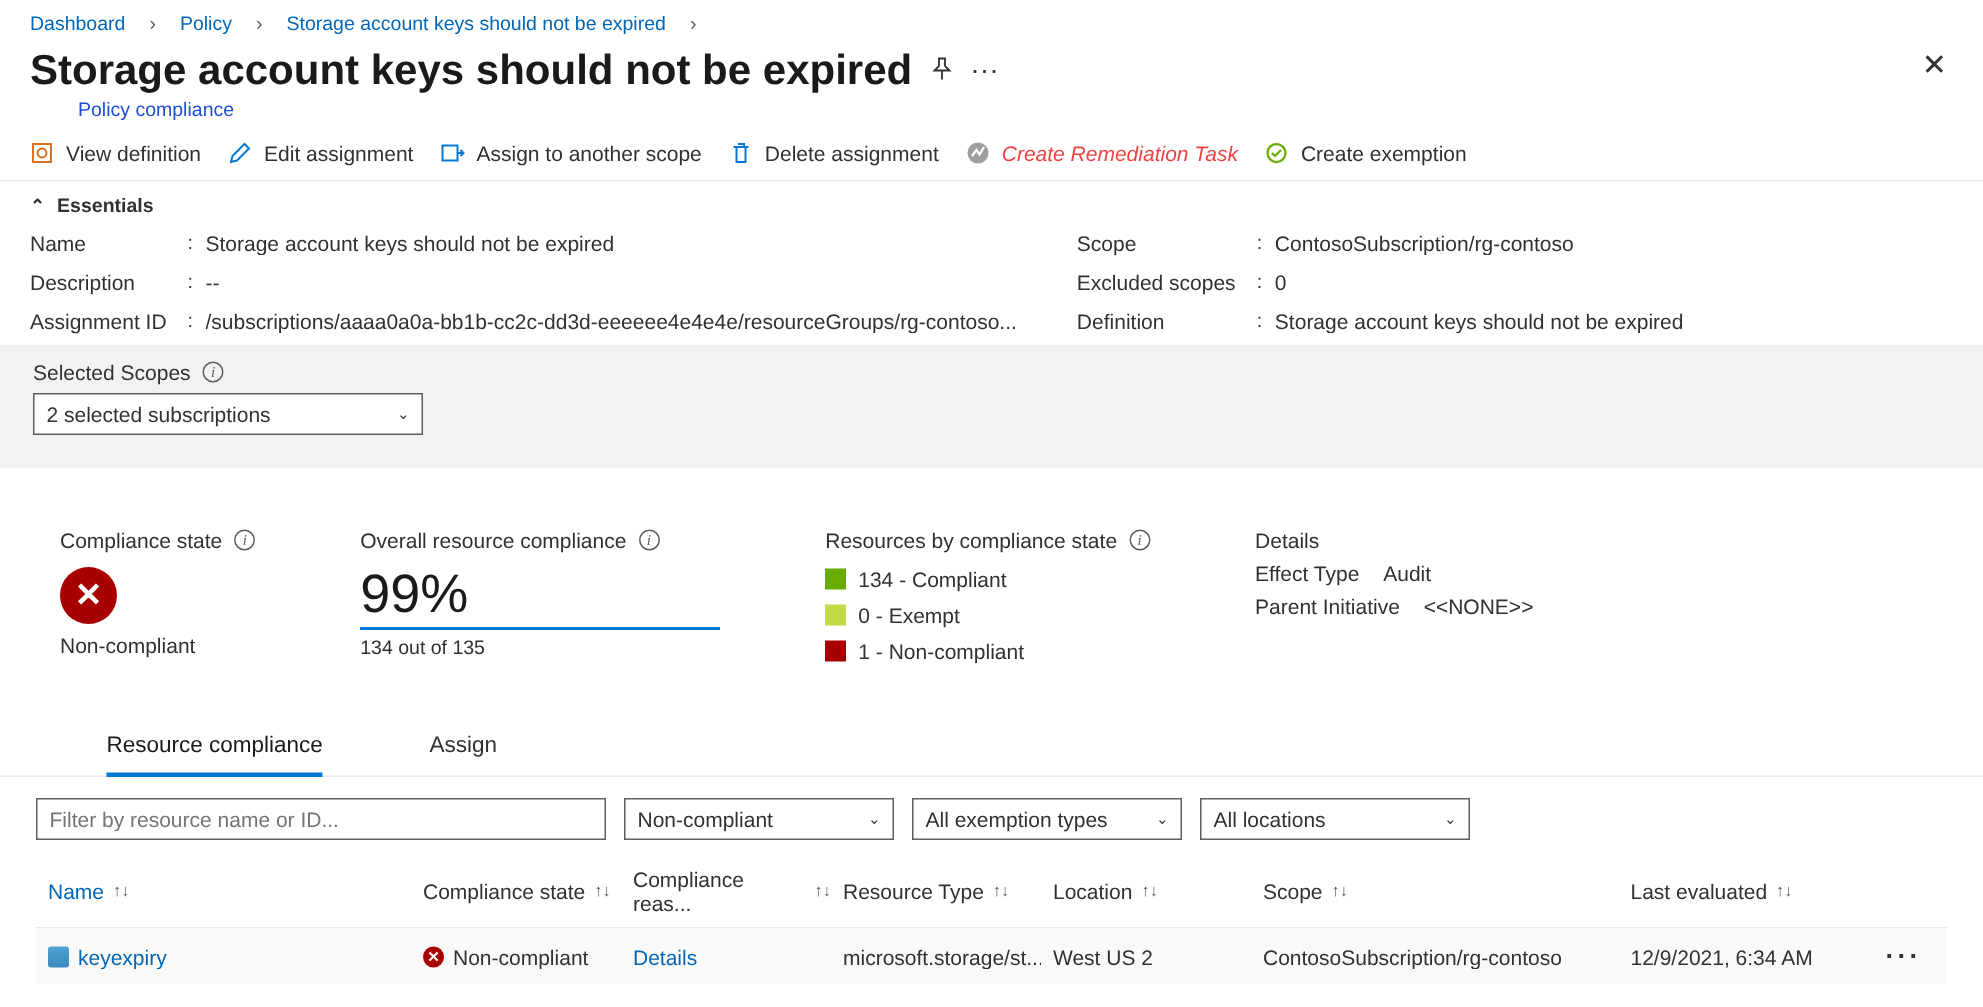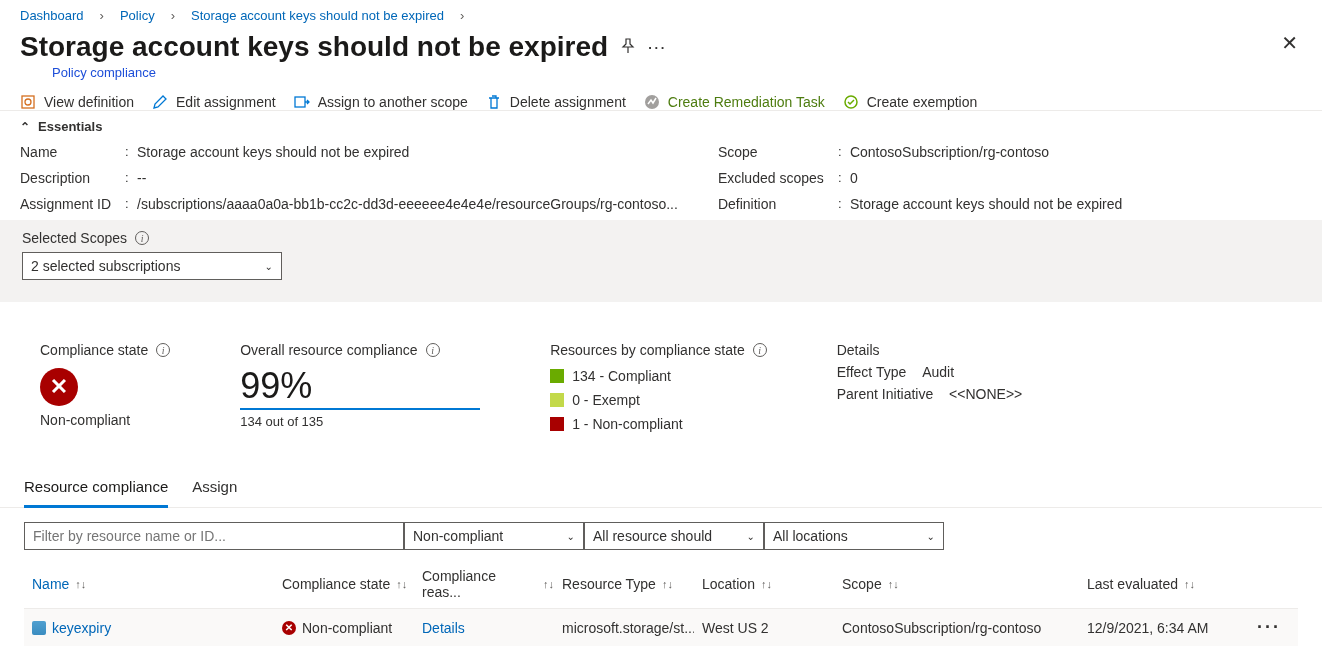--- a/index.html
+++ b/index.html
@@ -13,23 +13,23 @@
 
   
   .page-header { display:flex; align-items:flex-start; justify-content:space-between; padding: 4px 20px 0; }
   .page-title-row { display:flex; align-items:center; gap:12px;}
   .page-title { font-size: 28px; font-weight:600; color:#1b1a19;}
   .page-subtitle { font-size:13px; color:#1d4ed8; padding: 2px 20px 6px; margin-left: 32px;}
   .icon-btn { cursor:pointer; color:#323130;}
   .close-x { font-size:20px; color:#323130; padding-right:4px; cursor:pointer;}
 
   
-  .toolbar { display:flex; align-items:center; gap:18px; padding: 8px 20px 0; border-bottom:1px solid #edebe9;}
+  .toolbar { display:flex; align-items:center; gap:18px; padding: 8px 20px 10px; border-bottom:1px solid #edebe9;}
   .tool-item { display:flex; align-items:center; gap:8px; cursor:pointer; font-size:14px; color:#323130;}
-  .tool-item.disabled { color:#4d7c0f; cursor:default;}
+  .tool-item.disabled { color:#ef4444; cursor:default;font-style:italic;}
   .tool-icon { width:16px; height:16px; display:flex; align-items:center; justify-content:center; flex-shrink:0;}
 
   
   .essentials-header { display:flex; align-items:center; gap:8px; padding:8px 20px 6px; cursor:pointer; font-weight:600;}
   .essentials-grid { display:flex; padding: 4px 20px 8px; gap:40px;}
   .ess-col { flex:0 0 48%; display:flex; flex-direction:column; gap:10px;}
   .ess-row { display:flex; align-items:flex-start; }
   .ess-label { width:105px; color:#323130; font-size:14px;}
   .ess-colon { width:12px;}
   .ess-value { flex:1; font-size:14px; color:#323130; white-space:nowrap; overflow:hidden; text-overflow:ellipsis;}
@@ -56,25 +56,25 @@
   .donut-center { position:absolute; inset:0; display:flex; align-items:center; justify-content:center; font-size:18px; color:#323130;}
   .legend { display:flex; flex-direction:column; gap:8px; font-size:14px;}
   .legend-row { display:flex; align-items:center; gap:8px;}
   .swatch { width:14px; height:14px;}
   .details-col { font-size:14px; display:flex; flex-direction:column; gap:6px;}
   .details-col .kv { display:flex; gap:6px; align-items:center;}
   .details-col .kv b { font-weight:400;}
 
   
   .tabs { display:flex; gap:24px; padding: 30px 24px 0; border-bottom:1px solid #edebe9;}
-  .tab { padding: 6px 0 10px; font-size:15px; color:#323130; cursor:pointer;}
+  .tab { padding: 6px 0 10px; font-size:15px; color:#323130; cursor:pointer;margin-left:47px;}
   .tab.active { border-bottom: 3px solid #0078d4; font-weight:400; color:#1b1a19; margin-bottom:-1px;}
 
   
-  .filters-row { display:flex; padding:14px 24px 10px;}
+  .filters-row { display:flex; gap:12px; padding:14px 24px 10px;}
   .filter-input { border:1px solid #605e5c; padding:5px 8px; font-size:14px; width:380px;}
   .filter-dd { border:1px solid #605e5c; padding:5px 8px; font-size:14px; width:180px; display:flex; justify-content:space-between; align-items:center; cursor:pointer; background:#fff;}
 
   
   .table { width:calc(100% - 48px); margin:0 24px; }
   .thead, .trow { display:grid; grid-template-columns: 250px 140px 140px 140px 140px 245px 170px 30px; align-items:center;}
   .thead { border-bottom:1px solid #edebe9; padding:8px 0;}
   .th { display:flex; align-items:center; gap:6px; font-size:14px; color:#323130; cursor:pointer; padding-left:8px;}
   .th.sortable .sort-ic { font-size:11px; color:#605e5c;}
   .th-name { color:#0067b8;}
@@ -274,21 +274,21 @@
   <div class="tab">Assign</div>
 </div>
 
 <div class="filters-row">
   <input class="filter-input" placeholder="Filter by resource name or ID..." style="">
   <div class="filter-dd">
     <span>Non-compliant</span>
       <span class="chev">⌄</span>
   </div>
   <div class="filter-dd">
-    <span>All resource should</span>
+    <span>All exemption types</span>
       <span class="chev">⌄</span>
   </div>
   <div class="filter-dd">
     <span>All locations</span>
       <span class="chev">⌄</span>
   </div>
 </div>
 
 <div class="table">
   <div class="thead">

